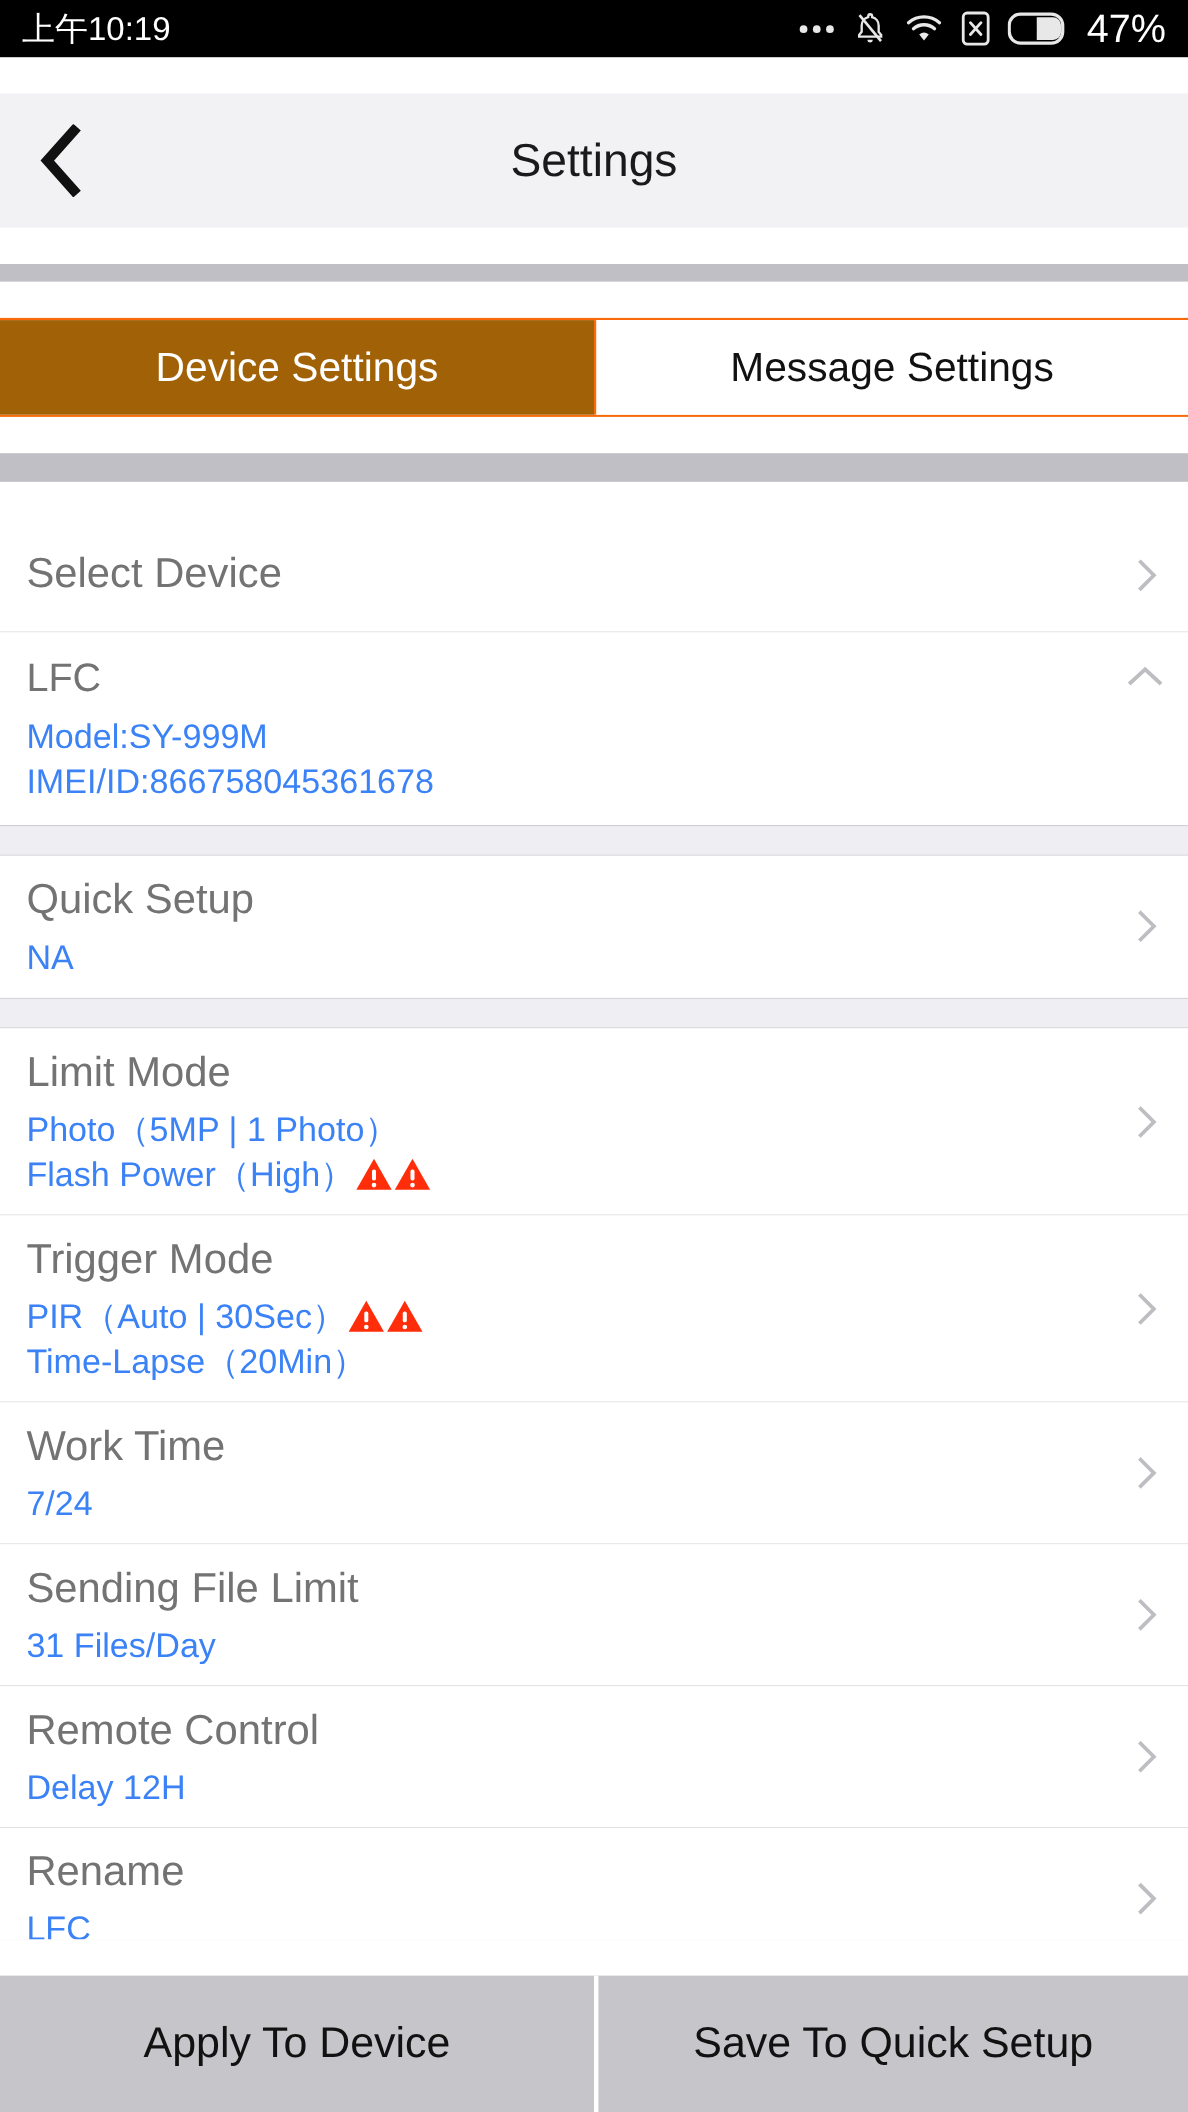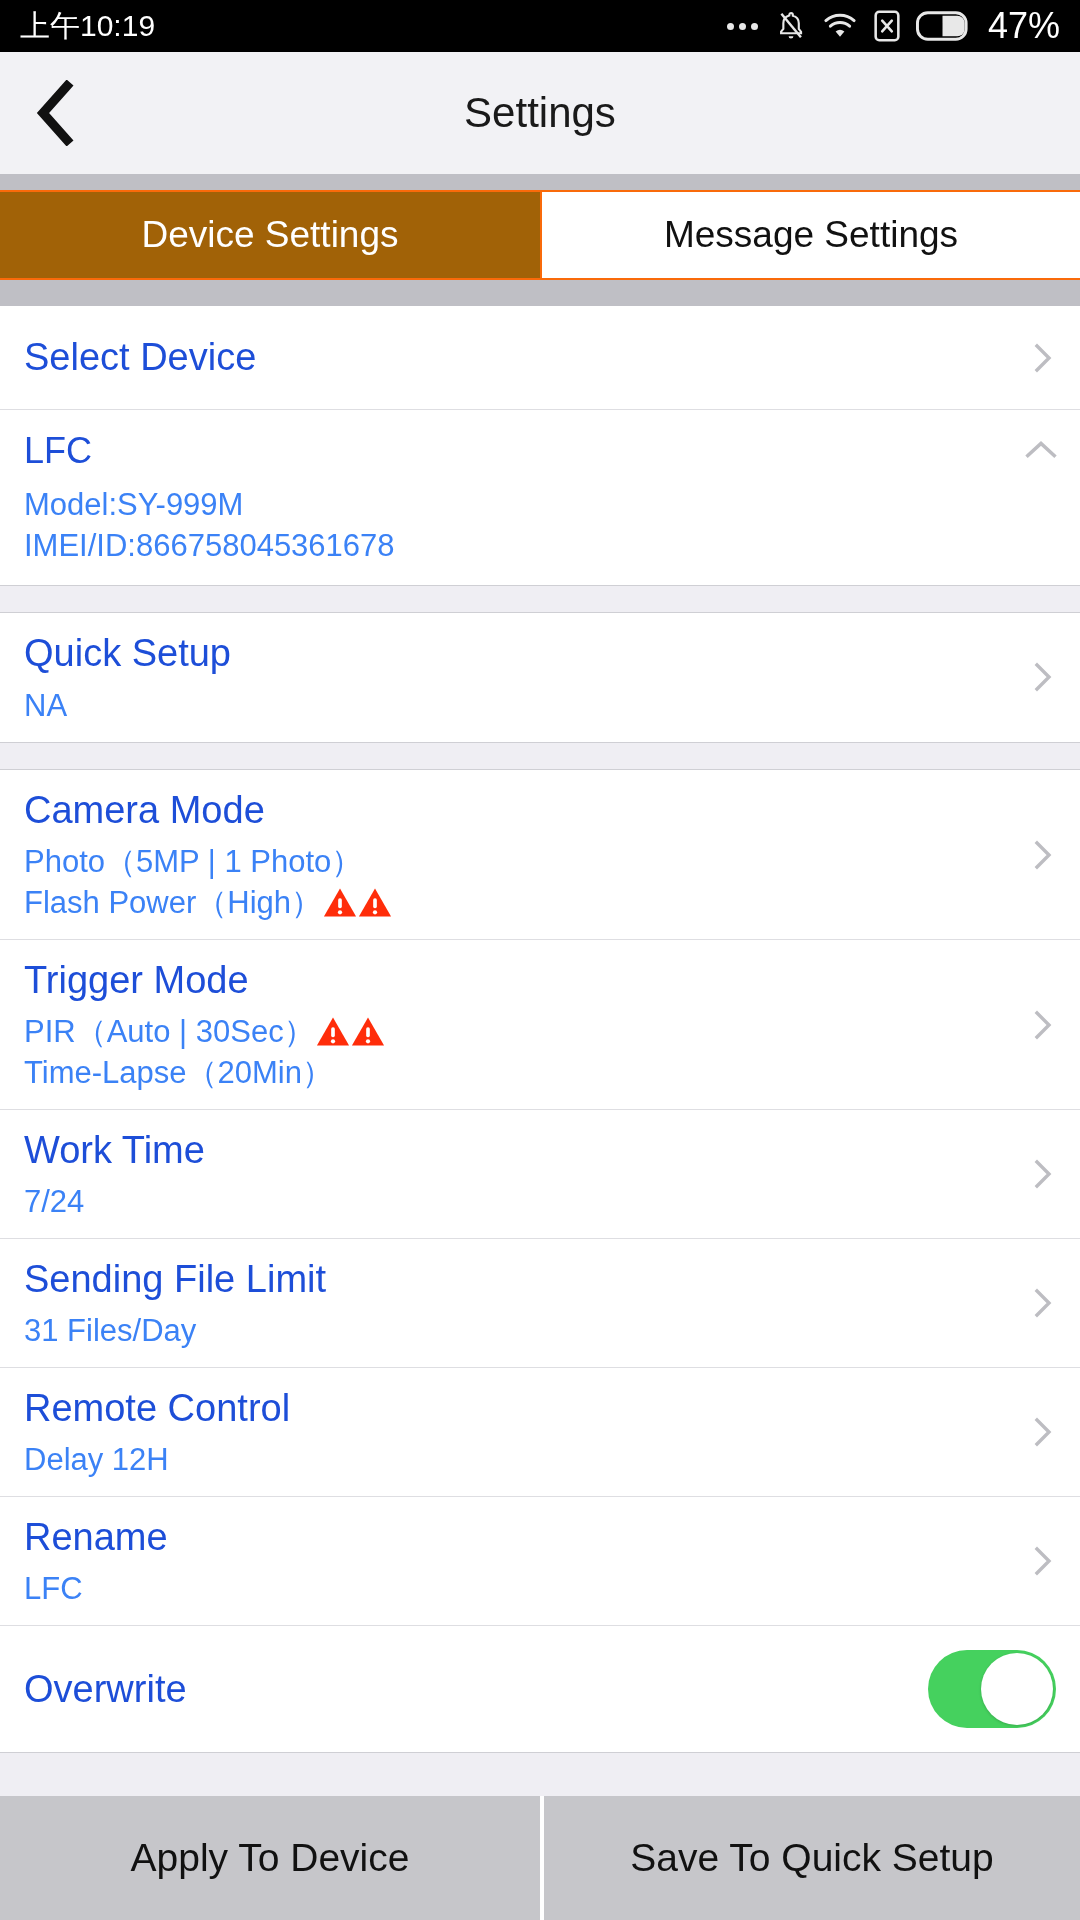--- a/index.html
+++ b/index.html
@@ -2,21 +2,21 @@
 <html><head>
 <meta charset="utf-8">
 <style>
   * { box-sizing: border-box; margin: 0; padding: 0; }
   html, body {
     width: 1080px; height: 1920px;
     background: #ffffff;
     font-family: "Liberation Sans", sans-serif;
     overflow: hidden;
   }
-  .screen { width: 1080px; height: 1920px; display: flex; flex-direction: column; position: relative; }
+  .screen { width: 1080px; height: 1920px; display: flex; flex-direction: column; position: relative; gap: 33px; }
 
   
   .statusbar {
     height: 52px; background: #000000; color: #ffffff;
     display: flex; align-items: center; justify-content: space-between;
     padding: 0 20px; flex: 0 0 52px;
   }
   .status-time { font-size: 30px; letter-spacing: 0px; }
   .status-right { display: flex; align-items: center; gap: 14px; }
   .dots { display: flex; align-items: center; gap: 5px; margin-right: 2px; }
@@ -54,21 +54,21 @@
   .group { background: #ffffff; }
   .gap { height: 28px; background: #efeef3; border-top: 1px solid #cfcfd4; border-bottom: 1px solid #cfcfd4; }
 
   .row {
     position: relative; background: #ffffff;
     padding: 16px 70px 16px 24px;
     border-bottom: 1px solid #dedee2;
     min-height: 74px; display: flex; flex-direction: column; justify-content: center;
   }
   .row.nodivider { border-bottom: none; }
-  .row-title { font-size: 38px; color: #1d4ed8; line-height: 1.28; }
+  .row-title { font-size: 38px; color: #737373; line-height: 1.28; }
   .row-title.small { font-size: 36px; }
   .row-sub { font-size: 31px; color: #3b82f6; line-height: 1.33; display: flex; align-items: center; flex-wrap: wrap; }
   .row-sub .txt { white-space: pre; }
 
   .chev {
     position: absolute; right: 22px; top: 50%; transform: translateY(-50%);
     width: 30px; height: 30px;
   }
   .chev-up { position: absolute; right: 22px; top: 28px; width: 34px; height: 22px; }
 
@@ -177,21 +177,21 @@
           <path d="M4 3 16 15 4 27" fill="none" stroke="#bdbdc2" stroke-width="3.4" stroke-linecap="square"></path>
         </svg>
       </div>
     </div>
 
     <div class="gap"></div>
 
     <div class="group">
 
       <div class="row">
-        <div class="row-title">Camera Mode</div>
+        <div class="row-title">Limit Mode</div>
         <div class="row-sub" style="margin-top:6px;text-align:right;">
           <span class="txt">Photo（5MP | 1 Photo）</span>
         </div>
         <div class="row-sub">
           <span class="txt">Flash Power（High）</span>
           <svg class="warn" viewBox="0 0 24 22">
             <path d="M12 1 23.4 21H.6z" fill="#FF2D0A"></path>
             <rect x="10.7" y="8" width="2.6" height="7" rx="1.2" fill="#fff"></rect>
             <circle cx="12" cy="18" r="1.5" fill="#fff"></circle>
           </svg>

